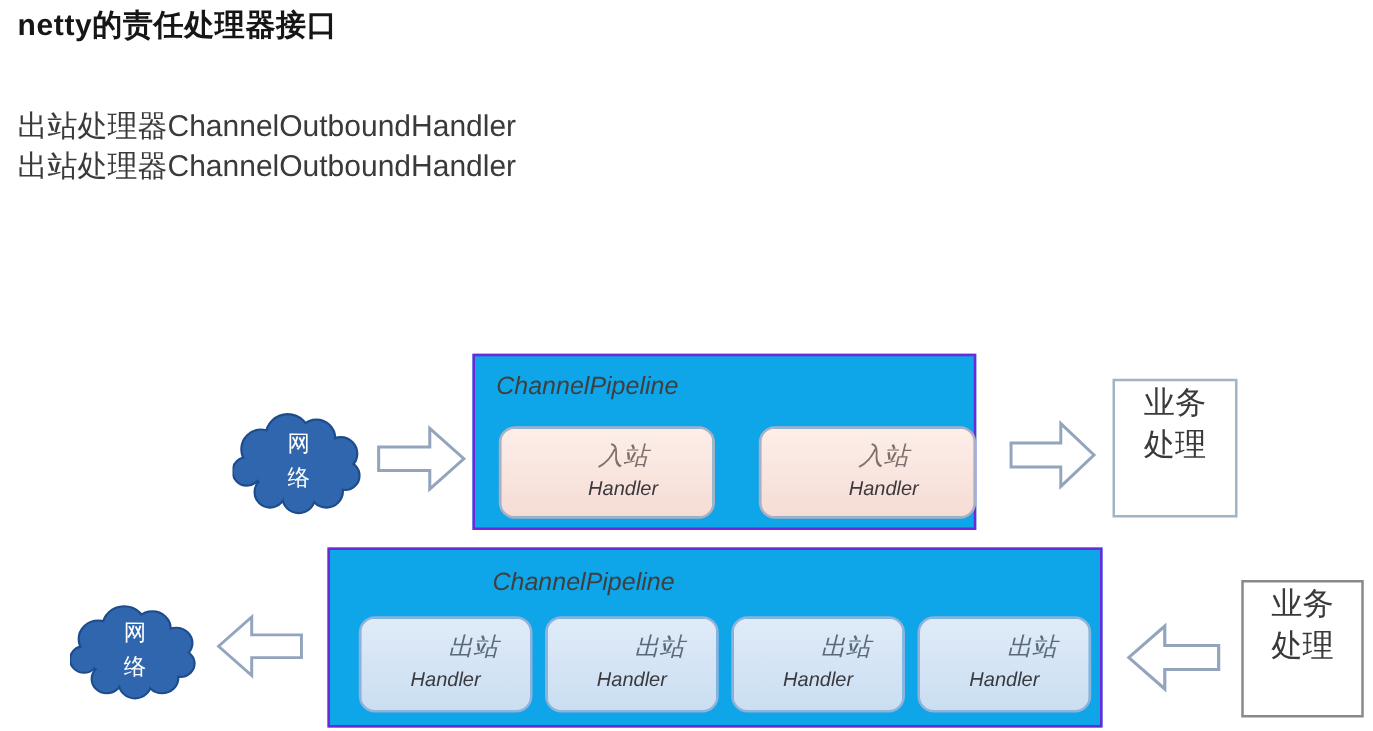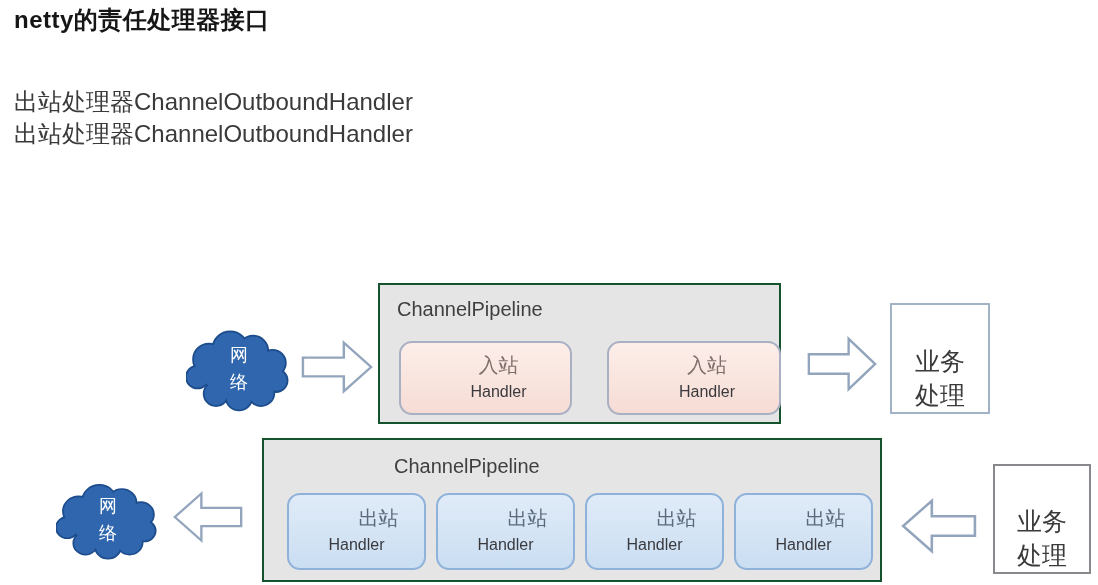--- a/index.html
+++ b/index.html
@@ -19,21 +19,21 @@
   .cloud-label {
     position:absolute; left:50%; top:50%; transform:translate(-50%,-52%);
     color:#ffffff; font-size:18px; line-height:27px; width:1.15em;
     text-align:center; word-break:break-all;
   }
 
   .arrow { position:absolute; }
   .arrow svg { display:block; width:100%; height:100%; }
   .arrow path { fill:#ffffff; stroke:#93a5bd; stroke-width:2.5; }
 
-  .pipeline { position:absolute; background:#e5e5e5; border:2px solid #14532d; }
+  .pipeline { position:absolute; background:#0ea5e9; border:2px solid #6d28d9;font-style:italic; }
   .pipeline-label { position:absolute; font-size:20px; color:#3f3f3f; }
 
   .handler {
     position:absolute; border-radius:13px; text-align:center;
     display:flex; flex-direction:column; justify-content:center;
   }
   .handler .zh { font-size:20px; line-height:26px; }
   .handler .en { font-size:16px; line-height:27px; color:#3a3a3e; }
   .handler.inbound {
     background:linear-gradient(#fdeee9,#f6dcd5);
@@ -43,21 +43,21 @@
   .handler.inbound .zh { color:#7d6f6c; }
   .handler.outbound {
     background:linear-gradient(#e0ebf8,#cadef2);
     border:2px solid #8fb2da;
   }
   .handler.outbound .zh { color:#59payer6a7c;padding-left:44px; }
   .handler.outbound .zh { color:#5a6a7c; }
 
   .biz {
     position:absolute; background:#ffffff;
-    display:flex; align-items:flex-end; justify-content:center;
+    display:flex; align-items:flex-start; justify-content:center;
     font-size:25px; line-height:34px; color:#3a3a3a; text-align:center;
   }
   .biz .biz-label { width:2.15em; word-break:break-all; }
   .biz-top { border:2px solid #a3b3c6; }
   .biz-bottom { border:2px solid #88898c; }
 </style>
 </head>
 <body>
 
 <div class="canvas">

